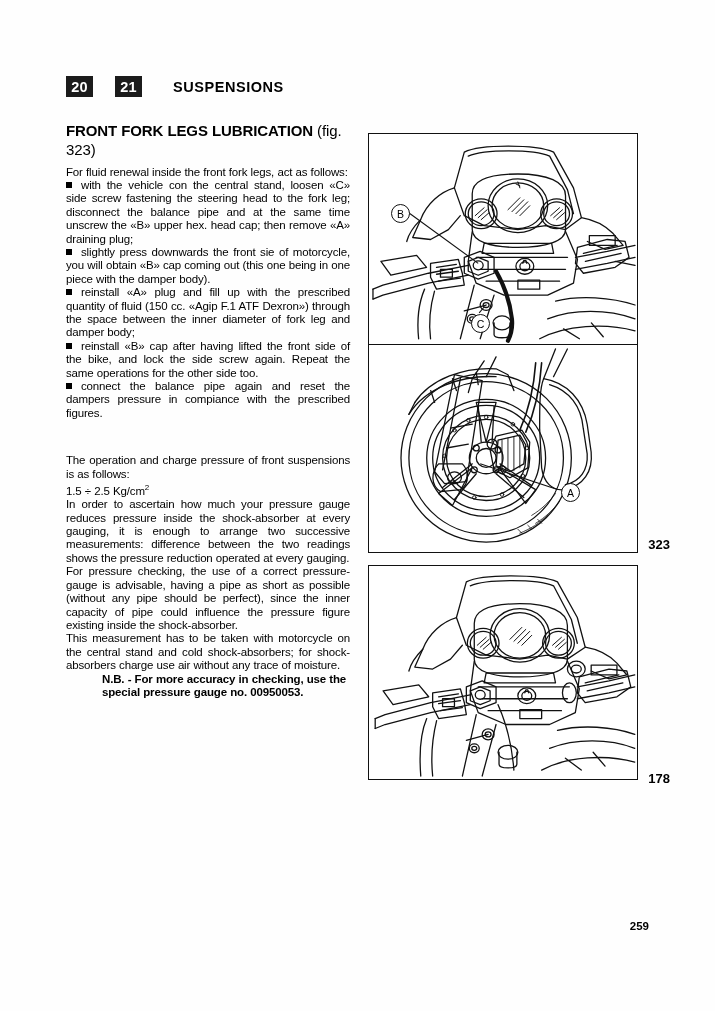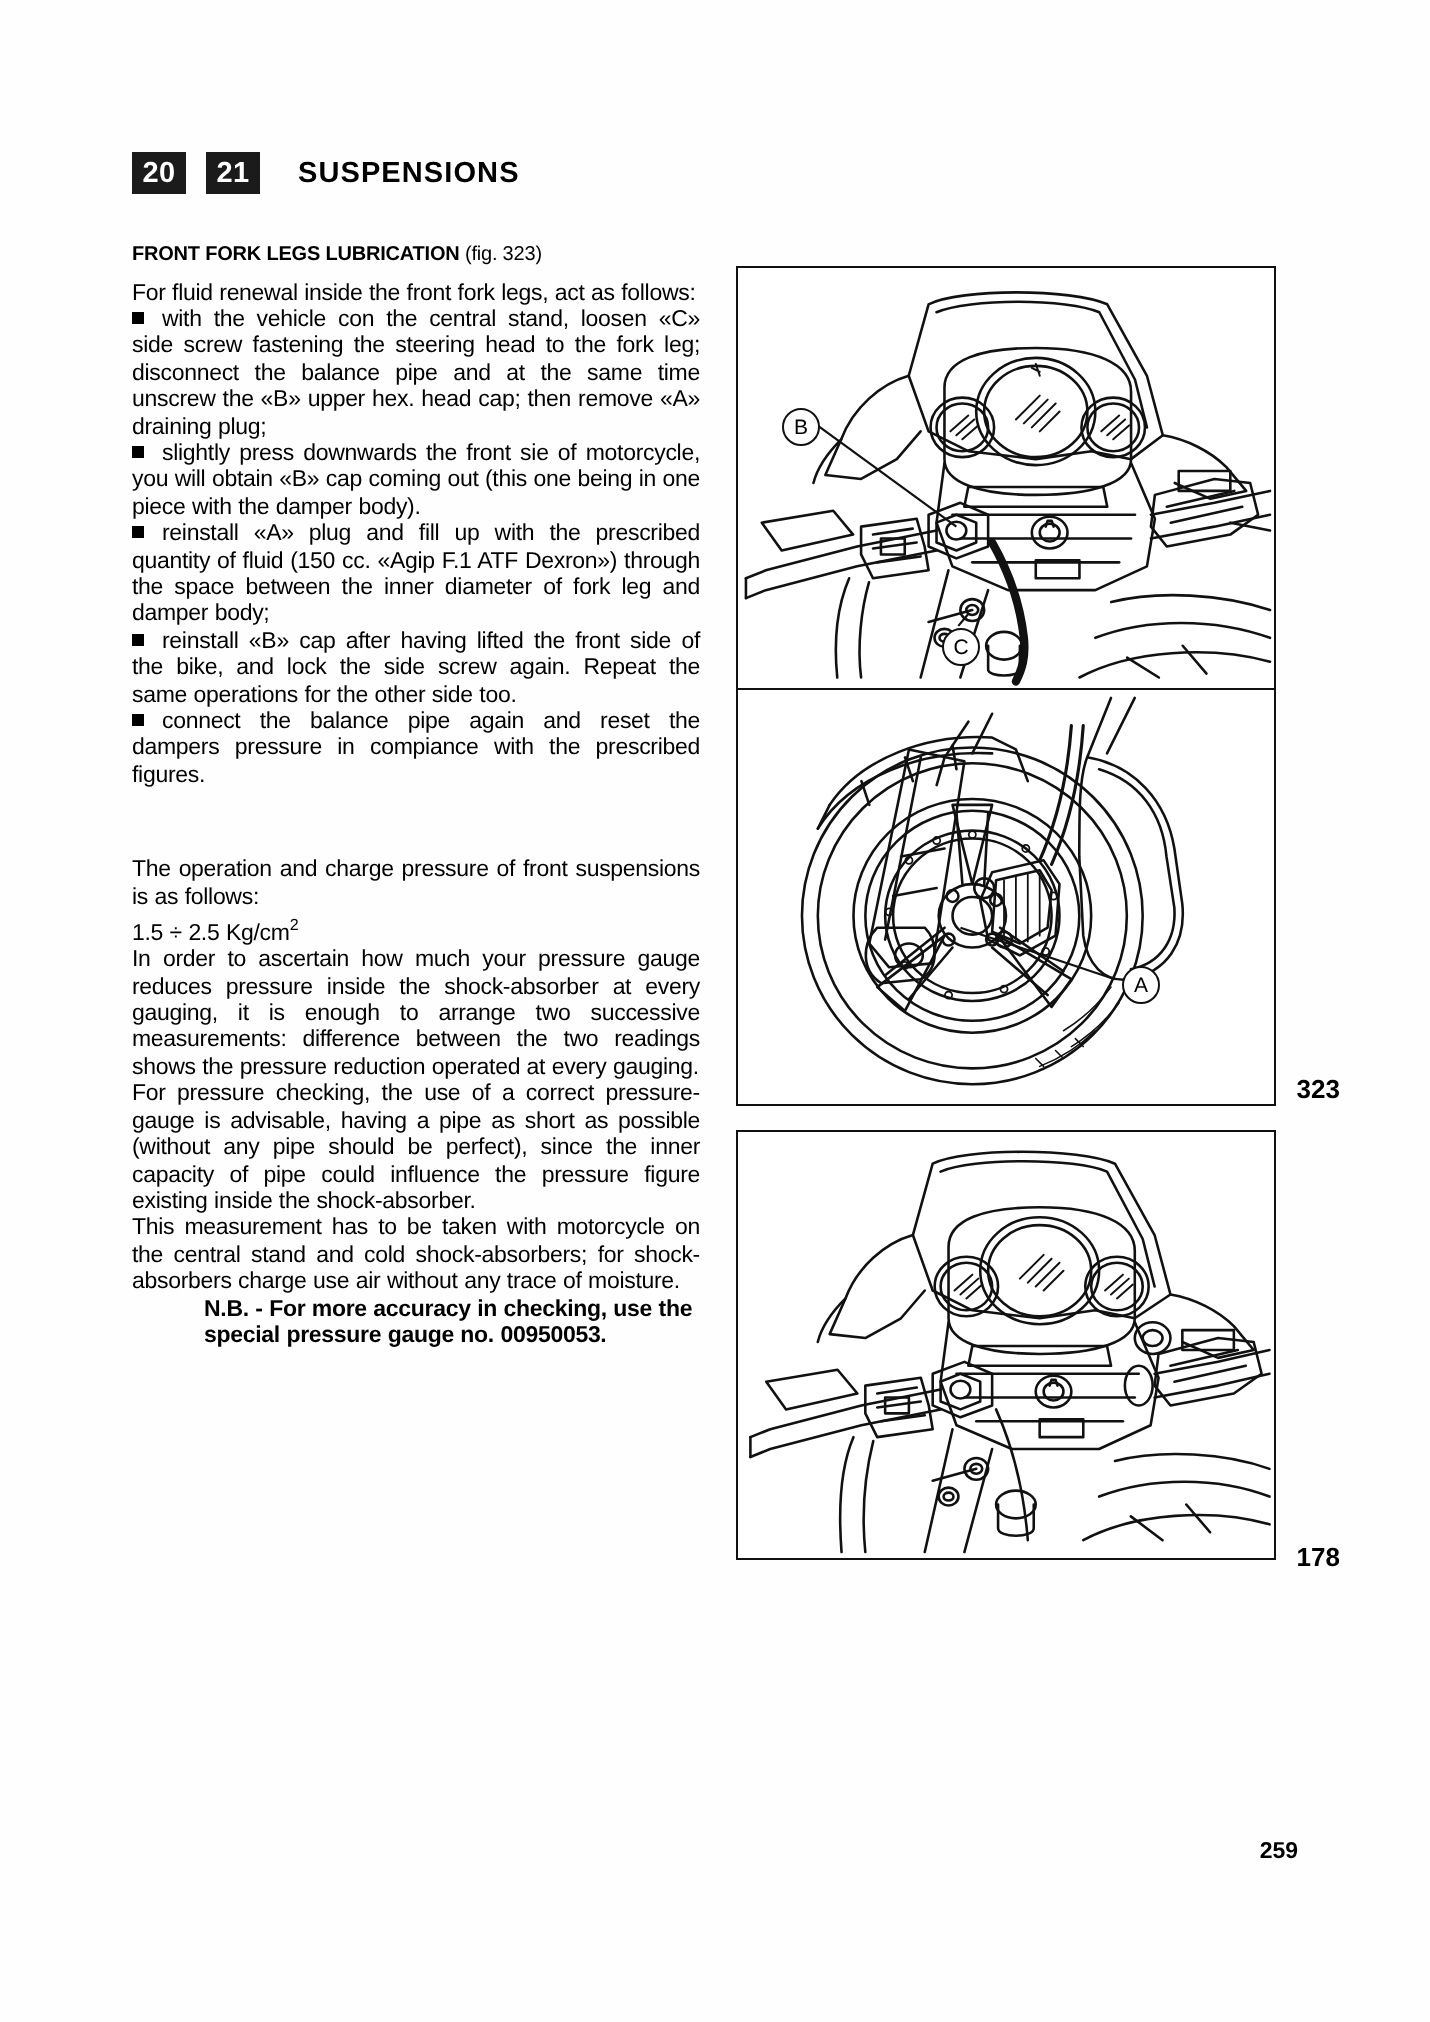--- a/index.html
+++ b/index.html
@@ -21,21 +21,21 @@
     background: #fefefe;
   }
 
   
   .header {
     position: absolute;
     left: 66px;
     top: 76px;
     display: flex;
     align-items: center;
-    gap: 10px;
+    gap: 22px;
   }
   .chapter-badge {
     background: #1b1b1b;
     color: #ffffff;
     font-size: 14.5px;
     font-weight: bold;
     font-family: "Liberation Sans", sans-serif;
     width: 27px;
     height: 21px;
     display: flex;
@@ -51,21 +51,21 @@
   }
 
   
   .text-col {
     position: absolute;
     left: 66px;
     top: 122px;
     width: 284px;
   }
   .sec-heading {
-    font-size: 10px;
+    font-size: 15px;
     font-weight: bold;
     letter-spacing: -0.1px;
     margin: 0 0 6px 0;
     line-height: 1.25;
   }
   .sec-heading .fig-ref {
     font-weight: normal;
   }
   .body-text {
     font-size: 11.5px;

